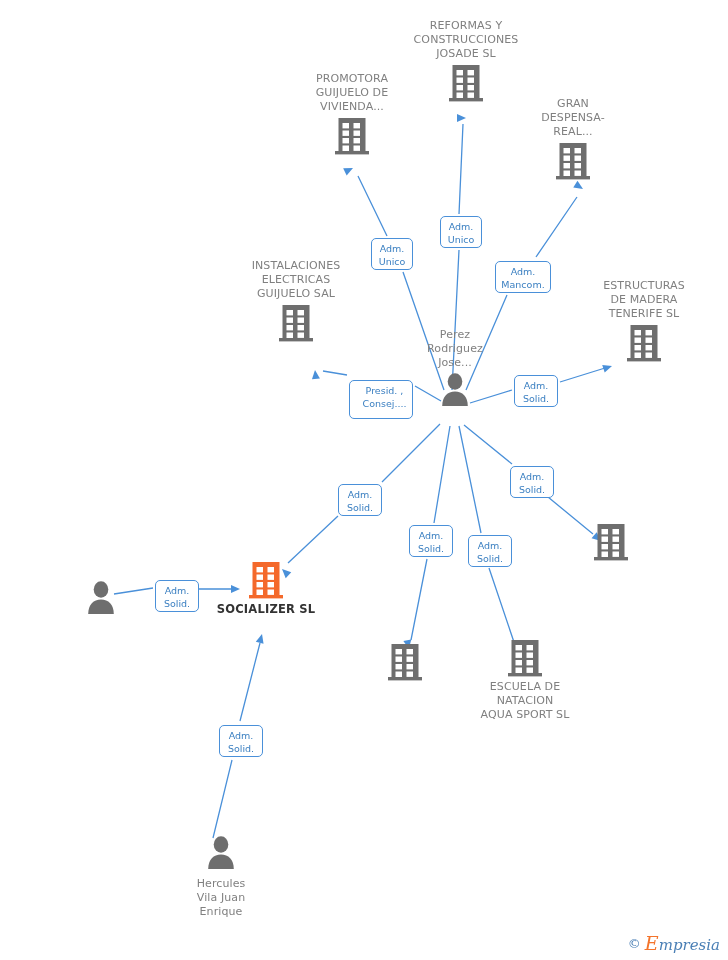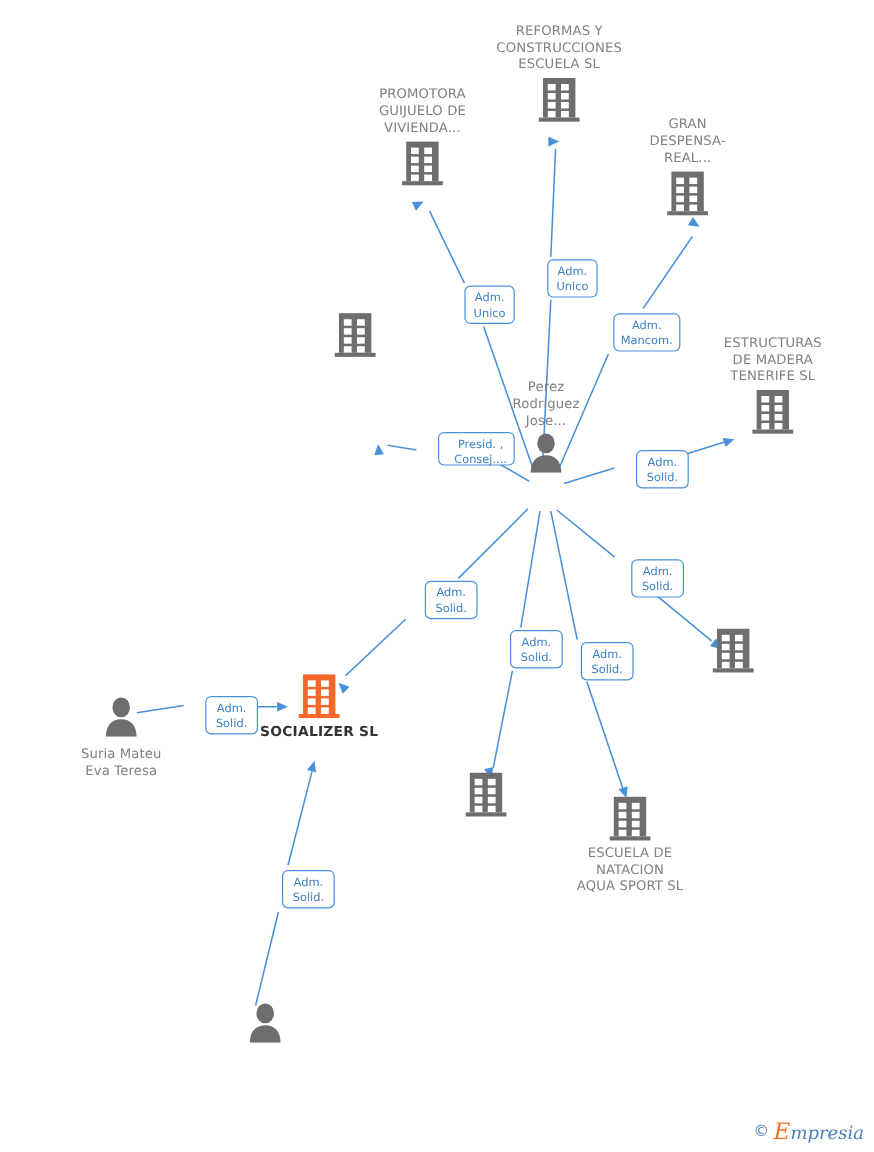--- a/index.html
+++ b/index.html
@@ -60,21 +60,20 @@
     background: #ffffff;
     border: 1px solid #4a90d9;
     border-radius: 5px;
     color: #3a7fc1;
     font-size: 9.5px;
     line-height: 13px;
     text-align: center;
     padding: 3px 5px 3px 5px;
     white-space: pre-line;
     box-shadow: 0 0 0 0 rgba(0,0,0,0);
-    margin-left: 16px;
   }
 
   #watermark {
     position: absolute;
     right: 8px;
     bottom: 6px;
     display: flex;
     align-items: center;
     gap: 4px;
   }
@@ -120,21 +119,21 @@
       <path d="M 114 594 L 153 588 M 199 589 L 231 589" stroke="#4a90d9" stroke-width="1.3" fill="none"></path>
       <polygon points="0,0 -9,-4 -9,4" fill="#4a90d9" transform="translate(240,589) rotate(0)"></polygon>
       <path d="M 213 838 L 232 760 M 240 721 L 260 643" stroke="#4a90d9" stroke-width="1.3" fill="none"></path>
       <polygon points="0,0 -9,-4 -9,4" fill="#4a90d9" transform="translate(262,634) rotate(-75)"></polygon>
     </svg>
 
   <div id="nodes">
       <div class="node label-above" style="left: 466px; top: 19px;">
         <div class="label">REFORMAS Y
 CONSTRUCCIONES
-ESCUELA SL</div>
+JOSADE SL</div>
         <span class="glyph">
           <svg width="36" height="40" viewBox="0 0 36 40">
             <rect x="4.5" y="2" width="27" height="33" fill="#6e6e6e"></rect>
             <rect x="8.5" y="7" width="6.5" height="5.4" fill="#fff"></rect>
             <rect x="19.5" y="7" width="6.5" height="5.4" fill="#fff"></rect>
             <rect x="8.5" y="14.5" width="6.5" height="5.4" fill="#fff"></rect>
             <rect x="19.5" y="14.5" width="6.5" height="5.4" fill="#fff"></rect>
             <rect x="8.5" y="22" width="6.5" height="5.4" fill="#fff"></rect>
             <rect x="19.5" y="22" width="6.5" height="5.4" fill="#fff"></rect>
             <rect x="19.5" y="29.5" width="6.5" height="5.4" fill="#fff"></rect>
@@ -175,20 +174,23 @@
             <rect x="19.5" y="14.5" width="6.5" height="5.4" fill="#fff"></rect>
             <rect x="8.5" y="22" width="6.5" height="5.4" fill="#fff"></rect>
             <rect x="19.5" y="22" width="6.5" height="5.4" fill="#fff"></rect>
             <rect x="19.5" y="29.5" width="6.5" height="5.4" fill="#fff"></rect>
             <rect x="8.5" y="29.5" width="6.5" height="5.5" fill="#fff"></rect>
             <rect x="1" y="35" width="34" height="3.4" fill="#6e6e6e"></rect>
           </svg>
         </span>
       </div>
       <div class="node label-above" style="left: 296px; top: 259px;">
+        <div class="label">INSTALACIONES
+ELECTRICAS
+GUIJUELO SAL</div>
         <span class="glyph">
           <svg width="36" height="40" viewBox="0 0 36 40">
             <rect x="4.5" y="2" width="27" height="33" fill="#6e6e6e"></rect>
             <rect x="8.5" y="7" width="6.5" height="5.4" fill="#fff"></rect>
             <rect x="19.5" y="7" width="6.5" height="5.4" fill="#fff"></rect>
             <rect x="8.5" y="14.5" width="6.5" height="5.4" fill="#fff"></rect>
             <rect x="19.5" y="14.5" width="6.5" height="5.4" fill="#fff"></rect>
             <rect x="8.5" y="22" width="6.5" height="5.4" fill="#fff"></rect>
             <rect x="19.5" y="22" width="6.5" height="5.4" fill="#fff"></rect>
             <rect x="19.5" y="29.5" width="6.5" height="5.4" fill="#fff"></rect>
@@ -209,21 +211,21 @@
             <rect x="8.5" y="14.5" width="6.5" height="5.4" fill="#fff"></rect>
             <rect x="19.5" y="14.5" width="6.5" height="5.4" fill="#fff"></rect>
             <rect x="8.5" y="22" width="6.5" height="5.4" fill="#fff"></rect>
             <rect x="19.5" y="22" width="6.5" height="5.4" fill="#fff"></rect>
             <rect x="19.5" y="29.5" width="6.5" height="5.4" fill="#fff"></rect>
             <rect x="8.5" y="29.5" width="6.5" height="5.5" fill="#fff"></rect>
             <rect x="1" y="35" width="34" height="3.4" fill="#6e6e6e"></rect>
           </svg>
         </span>
       </div>
-      <div class="node label-above" style="left: 455px; top: 316px;">
+      <div class="node label-above" style="left: 455px; top: 328px;">
         <div class="label">Perez
 Rodriguez
 Jose...</div>
         <span class="glyph">
           <svg width="30" height="34" viewBox="0 0 30 34">
             <ellipse cx="15" cy="9.5" rx="7.3" ry="8.3" fill="#6e6e6e"></ellipse>
             <path d="M2.2 34 C2.2 24.2 7.6 19.4 15 19.4 C22.4 19.4 27.8 24.2 27.8 34 Z" fill="#6e6e6e"></path>
           </svg>
         </span>
       </div>
@@ -260,40 +262,38 @@
         </span>
         <div class="label">SOCIALIZER SL</div>
       </div>
       <div class="node label-below" style="left: 101px; top: 580px;">
         <span class="glyph">
           <svg width="30" height="34" viewBox="0 0 30 34">
             <ellipse cx="15" cy="9.5" rx="7.3" ry="8.3" fill="#6e6e6e"></ellipse>
             <path d="M2.2 34 C2.2 24.2 7.6 19.4 15 19.4 C22.4 19.4 27.8 24.2 27.8 34 Z" fill="#6e6e6e"></path>
           </svg>
         </span>
-        <div class="label">Suria Mateu
-Eva Teresa</div>
       </div>
       <div class="node label-below" style="left: 405px; top: 642px;">
         <span class="glyph">
           <svg width="36" height="40" viewBox="0 0 36 40">
             <rect x="4.5" y="2" width="27" height="33" fill="#6e6e6e"></rect>
             <rect x="8.5" y="7" width="6.5" height="5.4" fill="#fff"></rect>
             <rect x="19.5" y="7" width="6.5" height="5.4" fill="#fff"></rect>
             <rect x="8.5" y="14.5" width="6.5" height="5.4" fill="#fff"></rect>
             <rect x="19.5" y="14.5" width="6.5" height="5.4" fill="#fff"></rect>
             <rect x="8.5" y="22" width="6.5" height="5.4" fill="#fff"></rect>
             <rect x="19.5" y="22" width="6.5" height="5.4" fill="#fff"></rect>
             <rect x="19.5" y="29.5" width="6.5" height="5.4" fill="#fff"></rect>
             <rect x="8.5" y="29.5" width="6.5" height="5.5" fill="#fff"></rect>
             <rect x="1" y="35" width="34" height="3.4" fill="#6e6e6e"></rect>
           </svg>
         </span>
       </div>
-      <div class="node label-below" style="left: 525px; top: 662px;">
+      <div class="node label-below" style="left: 525px; top: 638px;">
         <span class="glyph">
           <svg width="36" height="40" viewBox="0 0 36 40">
             <rect x="4.5" y="2" width="27" height="33" fill="#6e6e6e"></rect>
             <rect x="8.5" y="7" width="6.5" height="5.4" fill="#fff"></rect>
             <rect x="19.5" y="7" width="6.5" height="5.4" fill="#fff"></rect>
             <rect x="8.5" y="14.5" width="6.5" height="5.4" fill="#fff"></rect>
             <rect x="19.5" y="14.5" width="6.5" height="5.4" fill="#fff"></rect>
             <rect x="8.5" y="22" width="6.5" height="5.4" fill="#fff"></rect>
             <rect x="19.5" y="22" width="6.5" height="5.4" fill="#fff"></rect>
             <rect x="19.5" y="29.5" width="6.5" height="5.4" fill="#fff"></rect>
@@ -305,30 +305,33 @@
 NATACION
 AQUA SPORT SL</div>
       </div>
       <div class="node label-below" style="left: 221px; top: 835px;">
         <span class="glyph">
           <svg width="30" height="34" viewBox="0 0 30 34">
             <ellipse cx="15" cy="9.5" rx="7.3" ry="8.3" fill="#6e6e6e"></ellipse>
             <path d="M2.2 34 C2.2 24.2 7.6 19.4 15 19.4 C22.4 19.4 27.8 24.2 27.8 34 Z" fill="#6e6e6e"></path>
           </svg>
         </span>
+        <div class="label">Hercules
+Vila Juan
+Enrique</div>
       </div>
     </div>
   <div id="edge-labels">
       <div class="edge-label" style="left: 440px; top: 216px; width: 42px; height: 32px;">Adm.
 Unico</div>
       <div class="edge-label" style="left: 371px; top: 238px; width: 42px; height: 32px;">Adm.
 Unico</div>
       <div class="edge-label" style="left: 495px; top: 261px; width: 56px; height: 32px;">Adm.
 Mancom.</div>
-      <div class="edge-label" style="left: 349px; top: 360px; width: 64px; height: 28px; padding-left: 12px;">Presid. ,
+      <div class="edge-label" style="left: 349px; top: 380px; width: 64px; height: 39px; padding-left: 12px;">Presid. ,
 Consej....</div>
       <div class="edge-label" style="left: 514px; top: 375px; width: 44px; height: 32px;">Adm.
 Solid.</div>
       <div class="edge-label" style="left: 510px; top: 466px; width: 44px; height: 32px;">Adm.
 Solid.</div>
       <div class="edge-label" style="left: 468px; top: 535px; width: 44px; height: 32px;">Adm.
 Solid.</div>
       <div class="edge-label" style="left: 409px; top: 525px; width: 44px; height: 32px;">Adm.
 Solid.</div>
       <div class="edge-label" style="left: 338px; top: 484px; width: 44px; height: 32px;">Adm.

